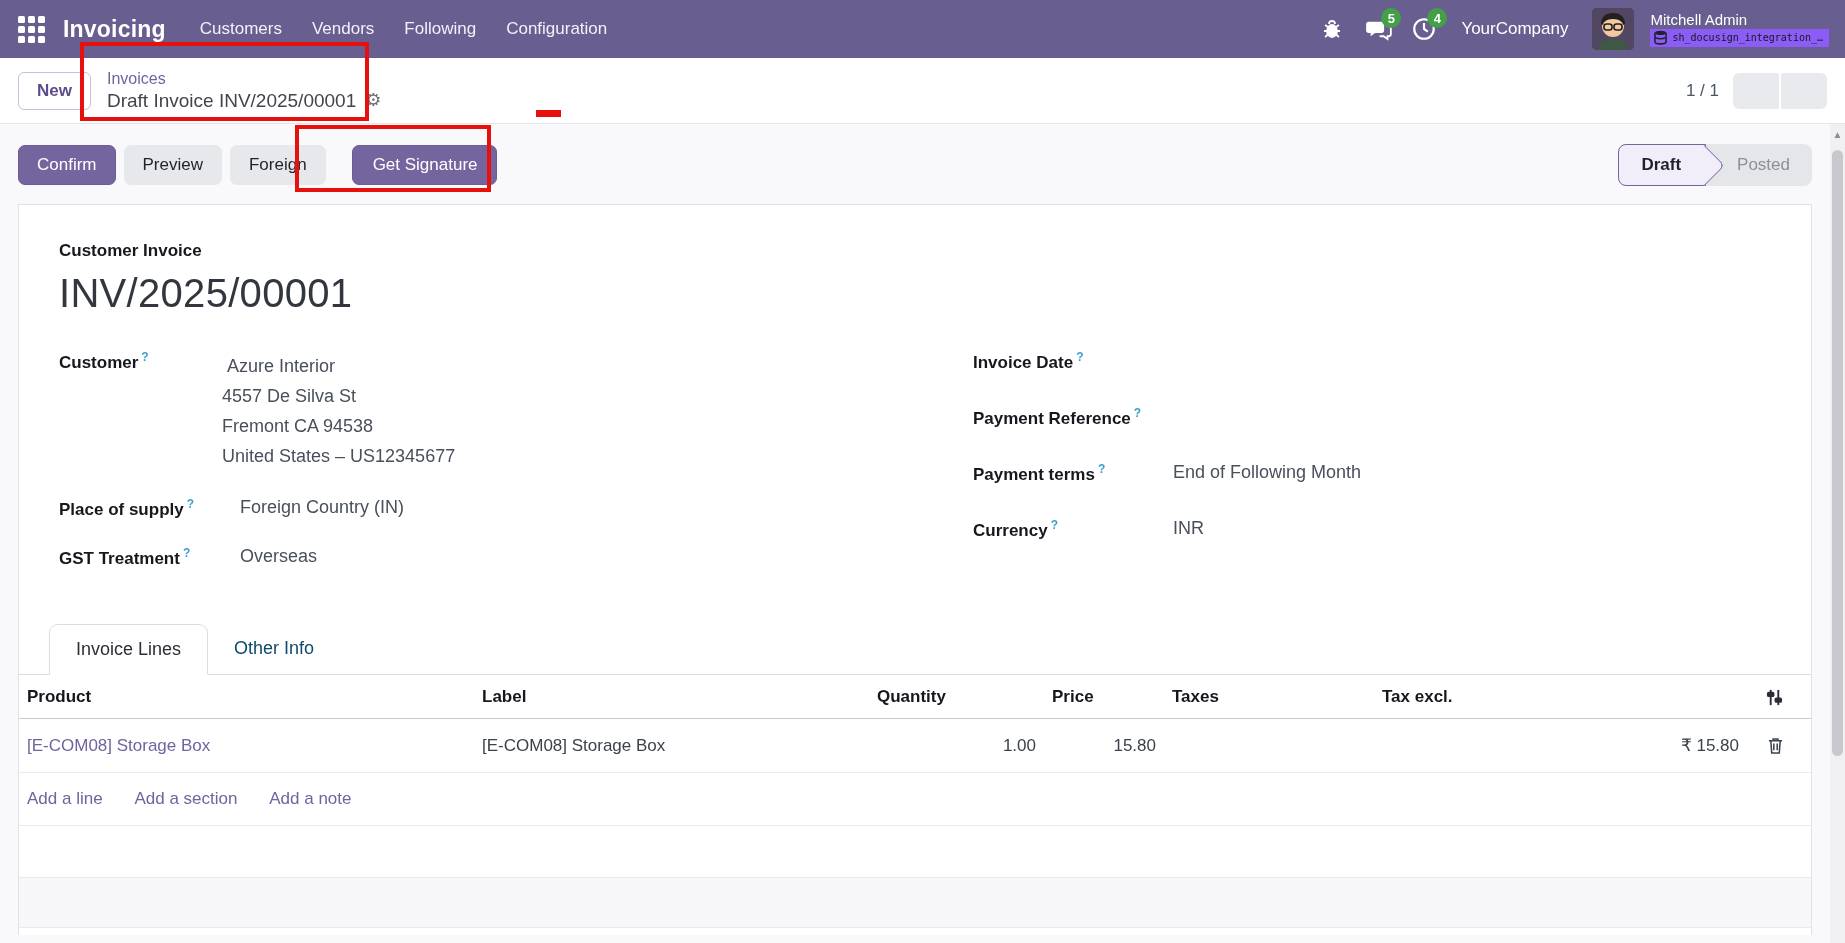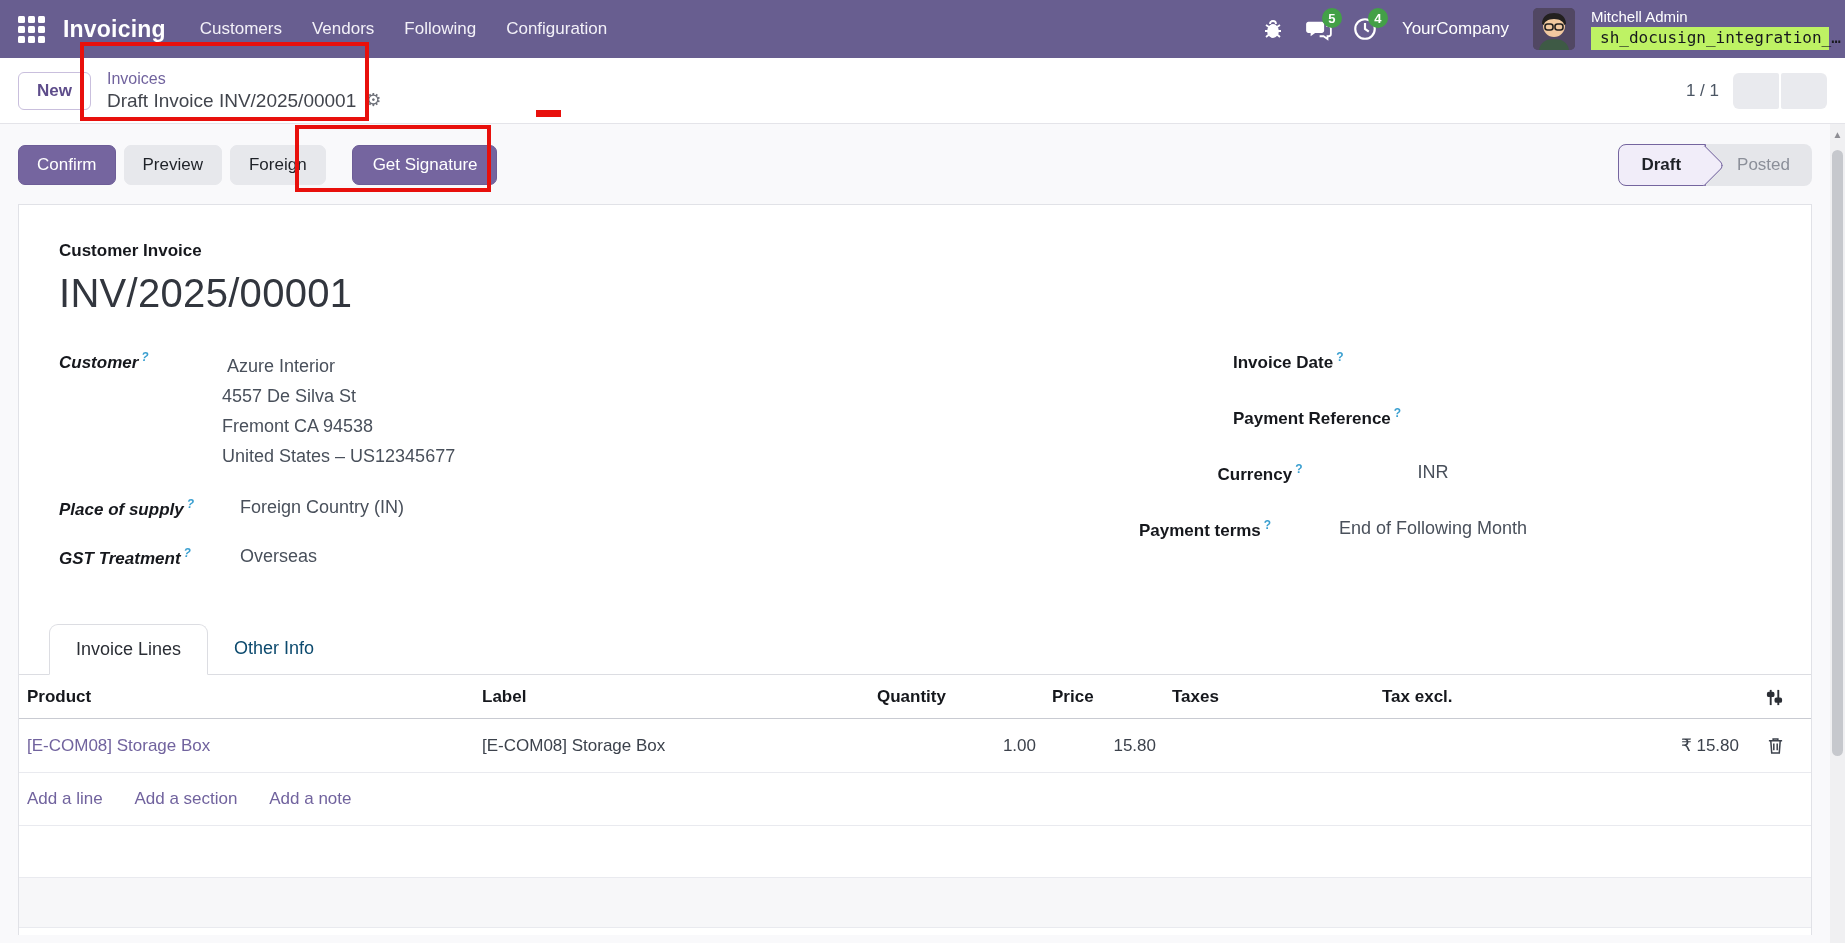--- a/index.html
+++ b/index.html
@@ -13,21 +13,21 @@
   .grid-icon i { width:7px; height:7px; background:#fff; border-radius:1.5px; }
   .app-name { font-size:23px; font-weight:bold; margin-right:34px; letter-spacing:.2px; }
   .top-menu { font-size:17px; margin-right:30px; color:#f3f1f8; cursor:pointer; }
   .topbar-right { margin-left:auto; display:flex; align-items:center; gap:8px; }
   .icon-btn { position:relative; width:38px; height:38px; display:flex; align-items:center; justify-content:center; cursor:pointer; }
   .badge { position:absolute; top:-2px; right:-4px; min-width:20px; height:20px; border-radius:10px; background:#43a047; color:#fff; font-size:13px; font-weight:bold; display:flex; align-items:center; justify-content:center; padding:0 5px; }
   .company { font-size:17px; margin:0 16px 0 10px; cursor:pointer; }
   .avatar { width:42px; height:42px; border-radius:5px; overflow:hidden; background:#514763; flex:none; cursor:pointer; }
   .user-block { display:flex; flex-direction:column; line-height:1.25; margin-left:8px; }
   .user-name { font-size:15px; color:#fff; }
-  .db-chip { display:flex; align-items:center; gap:5px; background:#bef264; color:#16181d; font-family:"DejaVu Sans Mono","Liberation Mono",monospace; font-size:16px; padding:1px 6px 2px 4px; max-width:238px; white-space:nowrap; }
+  .db-chip { display:flex; align-items:center; gap:5px; background:#8b5cf6; color:#16181d; font-family:"DejaVu Sans Mono","Liberation Mono",monospace; font-size:10px; padding:1px 6px 2px 4px; max-width:238px; white-space:nowrap; }
 
   
   .crumb-bar { height:66px; background:#fff; border-bottom:1px solid #e4e4e9; display:flex; align-items:center; padding:0 18px; }
   .btn-new { background:#fff; border:1px solid #c9bfdd; color:#5e4d8b; font-size:17px; font-weight:bold; padding:8px 18px; border-radius:6px; cursor:pointer; }
   .crumbs { margin-left:16px; display:flex; flex-direction:column; justify-content:center; line-height:1.25; }
   .crumb-parent { color:#71639e; font-size:16px; cursor:pointer; text-decoration:none; }
   .crumb-current { color:#42454d; font-size:19px; display:flex; align-items:center; gap:9px; }
   .gear { color:#6d7079; font-size:18px; cursor:pointer; }
   .crumb-spacer { flex:1; }
   .pager-count { font-size:17px; color:#4b5563; margin-right:14px; }
@@ -53,28 +53,28 @@
   .sheet { margin:0 18px; background:#fff; border:1px solid #e1e2e7; border-bottom:none; height:731px; overflow:hidden; }
   .sheet-pad { padding:36px 36px 0 40px; }
   .doc-type { font-size:17px; font-weight:bold; color:#16181d; }
   .doc-name { font-size:40px; font-weight:500; color:#32363e; margin-top:10px; letter-spacing:.3px; }
 
   .fields { display:flex; margin-top:34px; }
   .fcol-left { width:870px; }
   .fcol-right { width:720px; margin-left:44px; }
   .frow { display:flex; margin-bottom:14px; }
   .flabel { font-size:17px; font-weight:bold; color:#16181d; flex:none; }
-  .fcol-left .flabel { width:163px;font-style:italic; }
+  .fcol-left .flabel { width:163px; }
   .fcol-right .flabel { width:200px; }
   sup.help { color:#3a9fd0; font-size:12px; font-weight:bold; margin-left:3px; }
   .fvalue { font-size:18px; color:#49505b; cursor:text; }
   .addr { line-height:30px; margin-top:1px; }
   .addr .contact-name { margin-left:5px; }
   .fcol-left .frow.gap { margin-top:26px; }
-  .fcol-right .frow { min-height:33px; margin-bottom:23px;justify-content:center; }
+  .fcol-right .frow { min-height:33px; margin-bottom:23px; }
 
   
   .notebook { margin-top:42px; }
   .tabbar { display:flex; border-bottom:1px solid #dcdde2; padding-left:30px; }
   .tab { font-size:18px; padding:14px 26px; cursor:pointer; }
   .tab.active { color:#2b2e35; background:#fff; border:1px solid #dcdde2; border-bottom:1px solid #fff; border-radius:9px 9px 0 0; margin-bottom:-1px; }
   .tab.inactive { color:#0c4a6e; }
 
   
   table.lines { width:100%; border-collapse:collapse; table-layout:fixed; }
@@ -241,26 +241,26 @@
           <div class="fcol-right">
             <div class="frow">
               <span class="flabel"><span>Invoice Date</span><sup class="help">?</sup></span>
               <span class="fvalue"></span>
             </div>
             <div class="frow">
               <span class="flabel"><span>Payment Reference</span><sup class="help">?</sup></span>
               <span class="fvalue"></span>
             </div>
             <div class="frow">
+              <span class="flabel"><span>Payment terms</span><sup class="help">?</sup></span>
+              <span class="fvalue">End of Following Month</span>
+            </div>
+            <div class="frow">
               <span class="flabel"><span>Currency</span><sup class="help">?</sup></span>
               <span class="fvalue">INR</span>
-            </div>
-            <div class="frow">
-              <span class="flabel"><span>Payment terms</span><sup class="help">?</sup></span>
-              <span class="fvalue">End of Following Month</span>
             </div>
           </div>
         </div>
       </div>
 
       <div class="notebook">
         <div class="tabbar">
           <div class="tab active">Invoice Lines</div>
           <div class="tab inactive">Other Info</div>
         </div>

